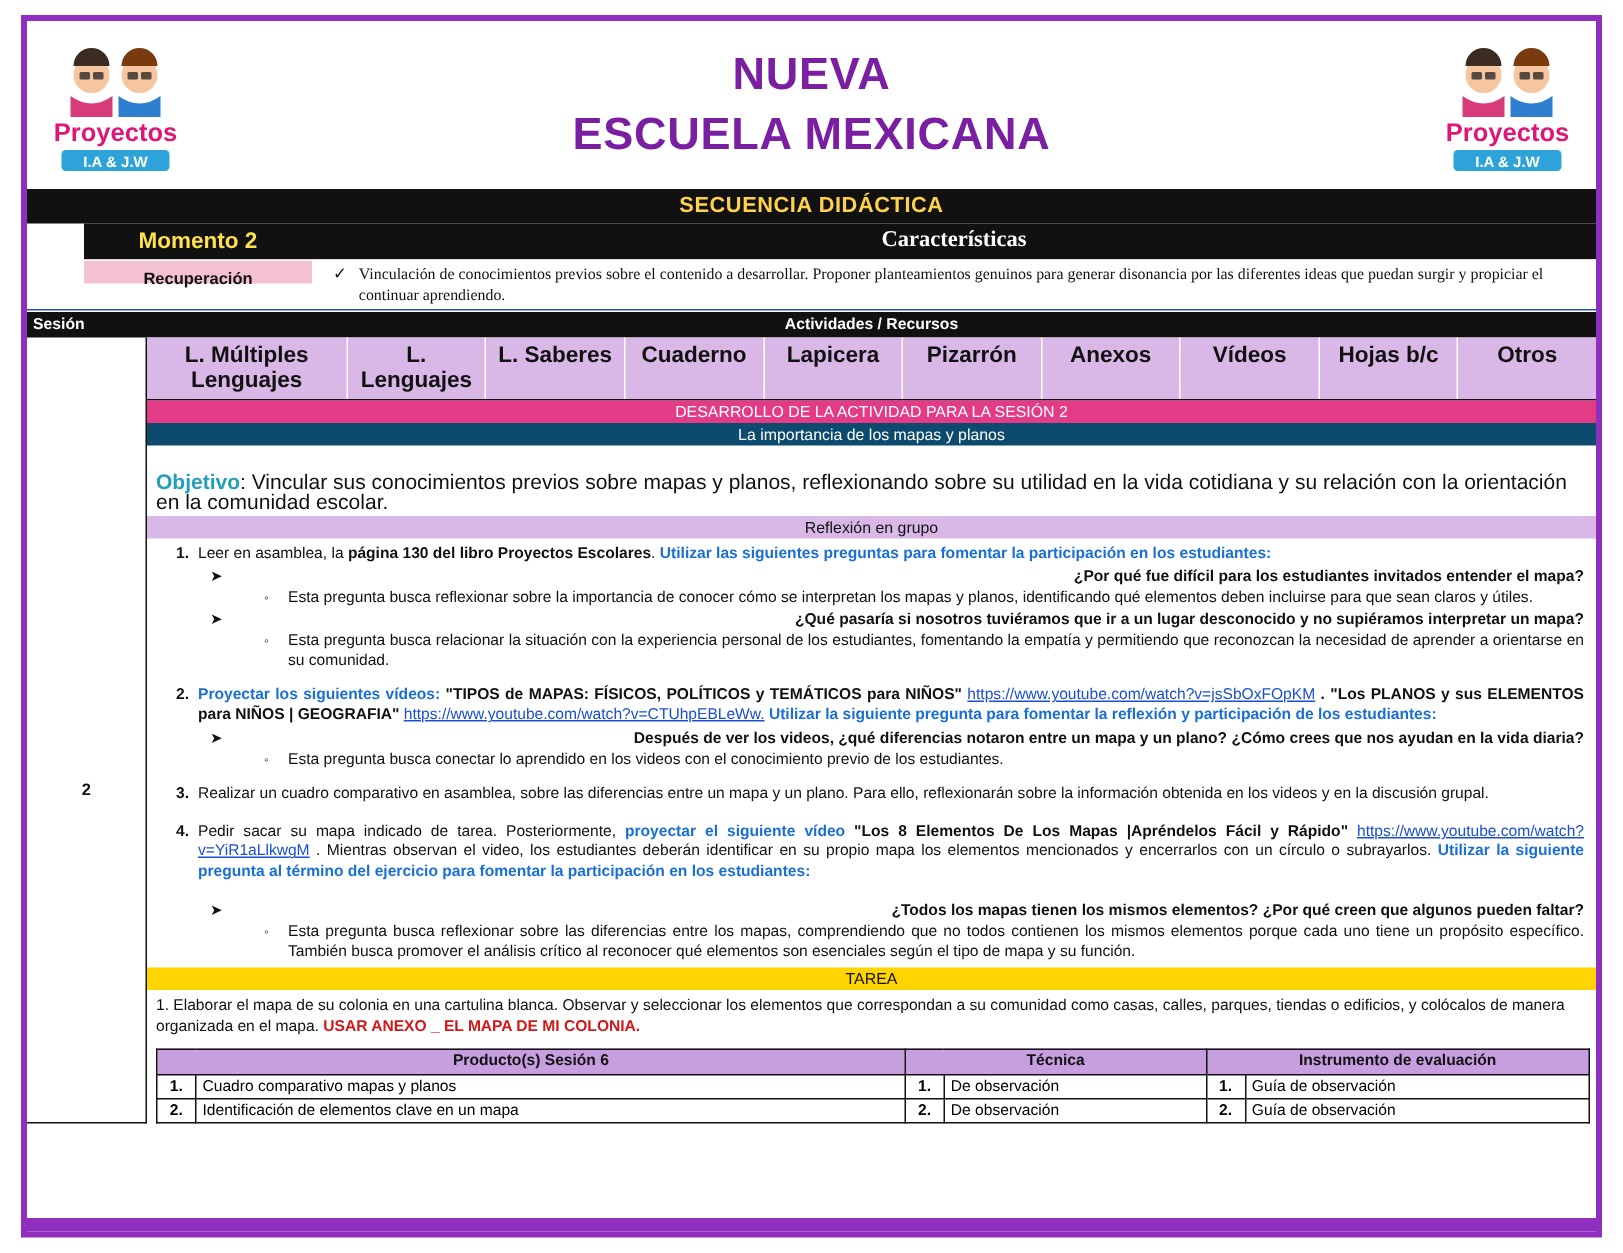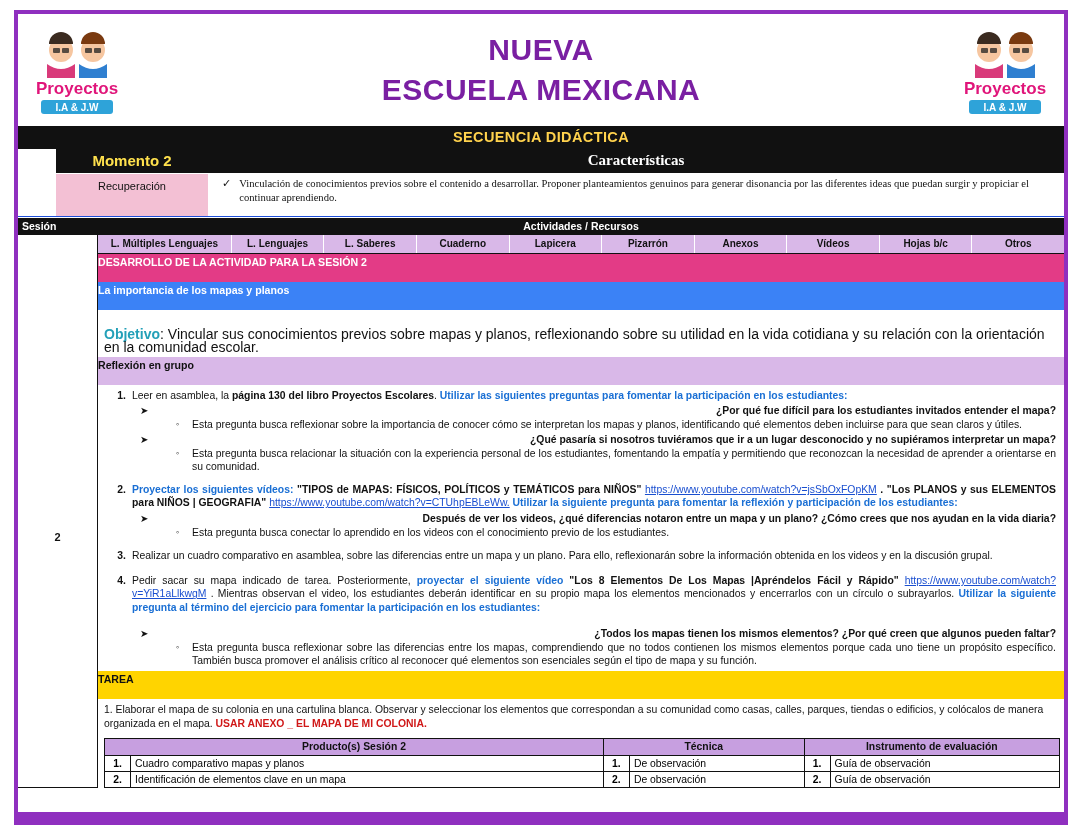--- a/index.html
+++ b/index.html
@@ -80,26 +80,26 @@
     background: #111111;
     color: #ffe14d;
     font-weight: bold;
     font-size: 15px;
     text-align: center;
     padding: 3px 0 4px;
   }
   .momento-sub {
     background: #f3c0d4;
     color: #111111;
-    font-weight: normal;
+    font-weight: bold;
     font-size: 11px;
     text-align: center;
     padding: 6px 0 7px;
     border-top: 1px solid #ffffff;
-    height: 43px;
+    height: 16px;
   }
   .momento-right { flex: 1; font-family: Liberation Serif, serif; }
   .caracteristicas {
     background: #111111;
     color: #ffffff;
     font-weight: bold;
     font-size: 15px;
     text-align: center;
     padding: 3px 0 4px;
   }
@@ -150,35 +150,36 @@
 
   .res-head {
     display: flex;
     background: #d9b8e8;
     border-bottom: 1px solid #111111;
   }
   .res-head div {
     flex: 1;
     text-align: center;
     font-weight: bold;
-    font-size: 10px;
+    font-size: 15px;
     padding: 3px 0 4px;
     border-right: 1px solid #ffffff;
     color: #111111;
   }
   .res-head div:last-child { border-right: none; }
   .res-head div.wide { flex: 1.45; }
 
   .band {
-    font-weight: bold;
+    text-align: center;
+    font-weight: normal;
     font-size: 10.6px;
-    padding: 2px 0 14px;
+    padding: 2px 0 1px;
   }
   .band-dev { background: #e33b86; color: #ffffff; }
-  .band-imp { background: #3b82f6; color: #ffffff; }
+  .band-imp { background: #0c4a6e; color: #ffffff; }
   .band-ref { background: #d9b8e8; color: #111111; }
   .band-tarea { background: #ffd400; color: #111111; }
 
   .objetivo {
     font-size: 14px;
     padding: 18px 8px 3px 6px;
     color: #111111;
     line-height: 13px;
   }
   .objetivo b { color: #23a0b8; }
@@ -422,21 +423,21 @@
             <div class="item">
               <span class="n">1.</span>
               <span class="c"><span>Elaborar el mapa de su colonia en una cartulina blanca. Observar y seleccionar los elementos que correspondan a su comunidad como casas, calles, parques, tiendas o edificios, y colócalos de manera organizada en el mapa. </span><span class="red">USAR ANEXO _ EL MAPA DE MI COLONIA.</span></span>
             </div>
           </div>
 
           <div class="foot-wrap">
             <table class="foot-table">
               <thead>
                 <tr>
-                  <th colspan="2">Producto(s) Sesión 2</th>
+                  <th colspan="2">Producto(s) Sesión 6</th>
                   <th colspan="2">Técnica</th>
                   <th colspan="2">Instrumento de evaluación</th>
                 </tr>
               </thead>
               <tbody>
                 <tr>
                   <td class="num">1.</td>
                   <td>Cuadro comparativo mapas y planos</td>
                   <td class="num">1.</td>
                   <td>De observación</td>

